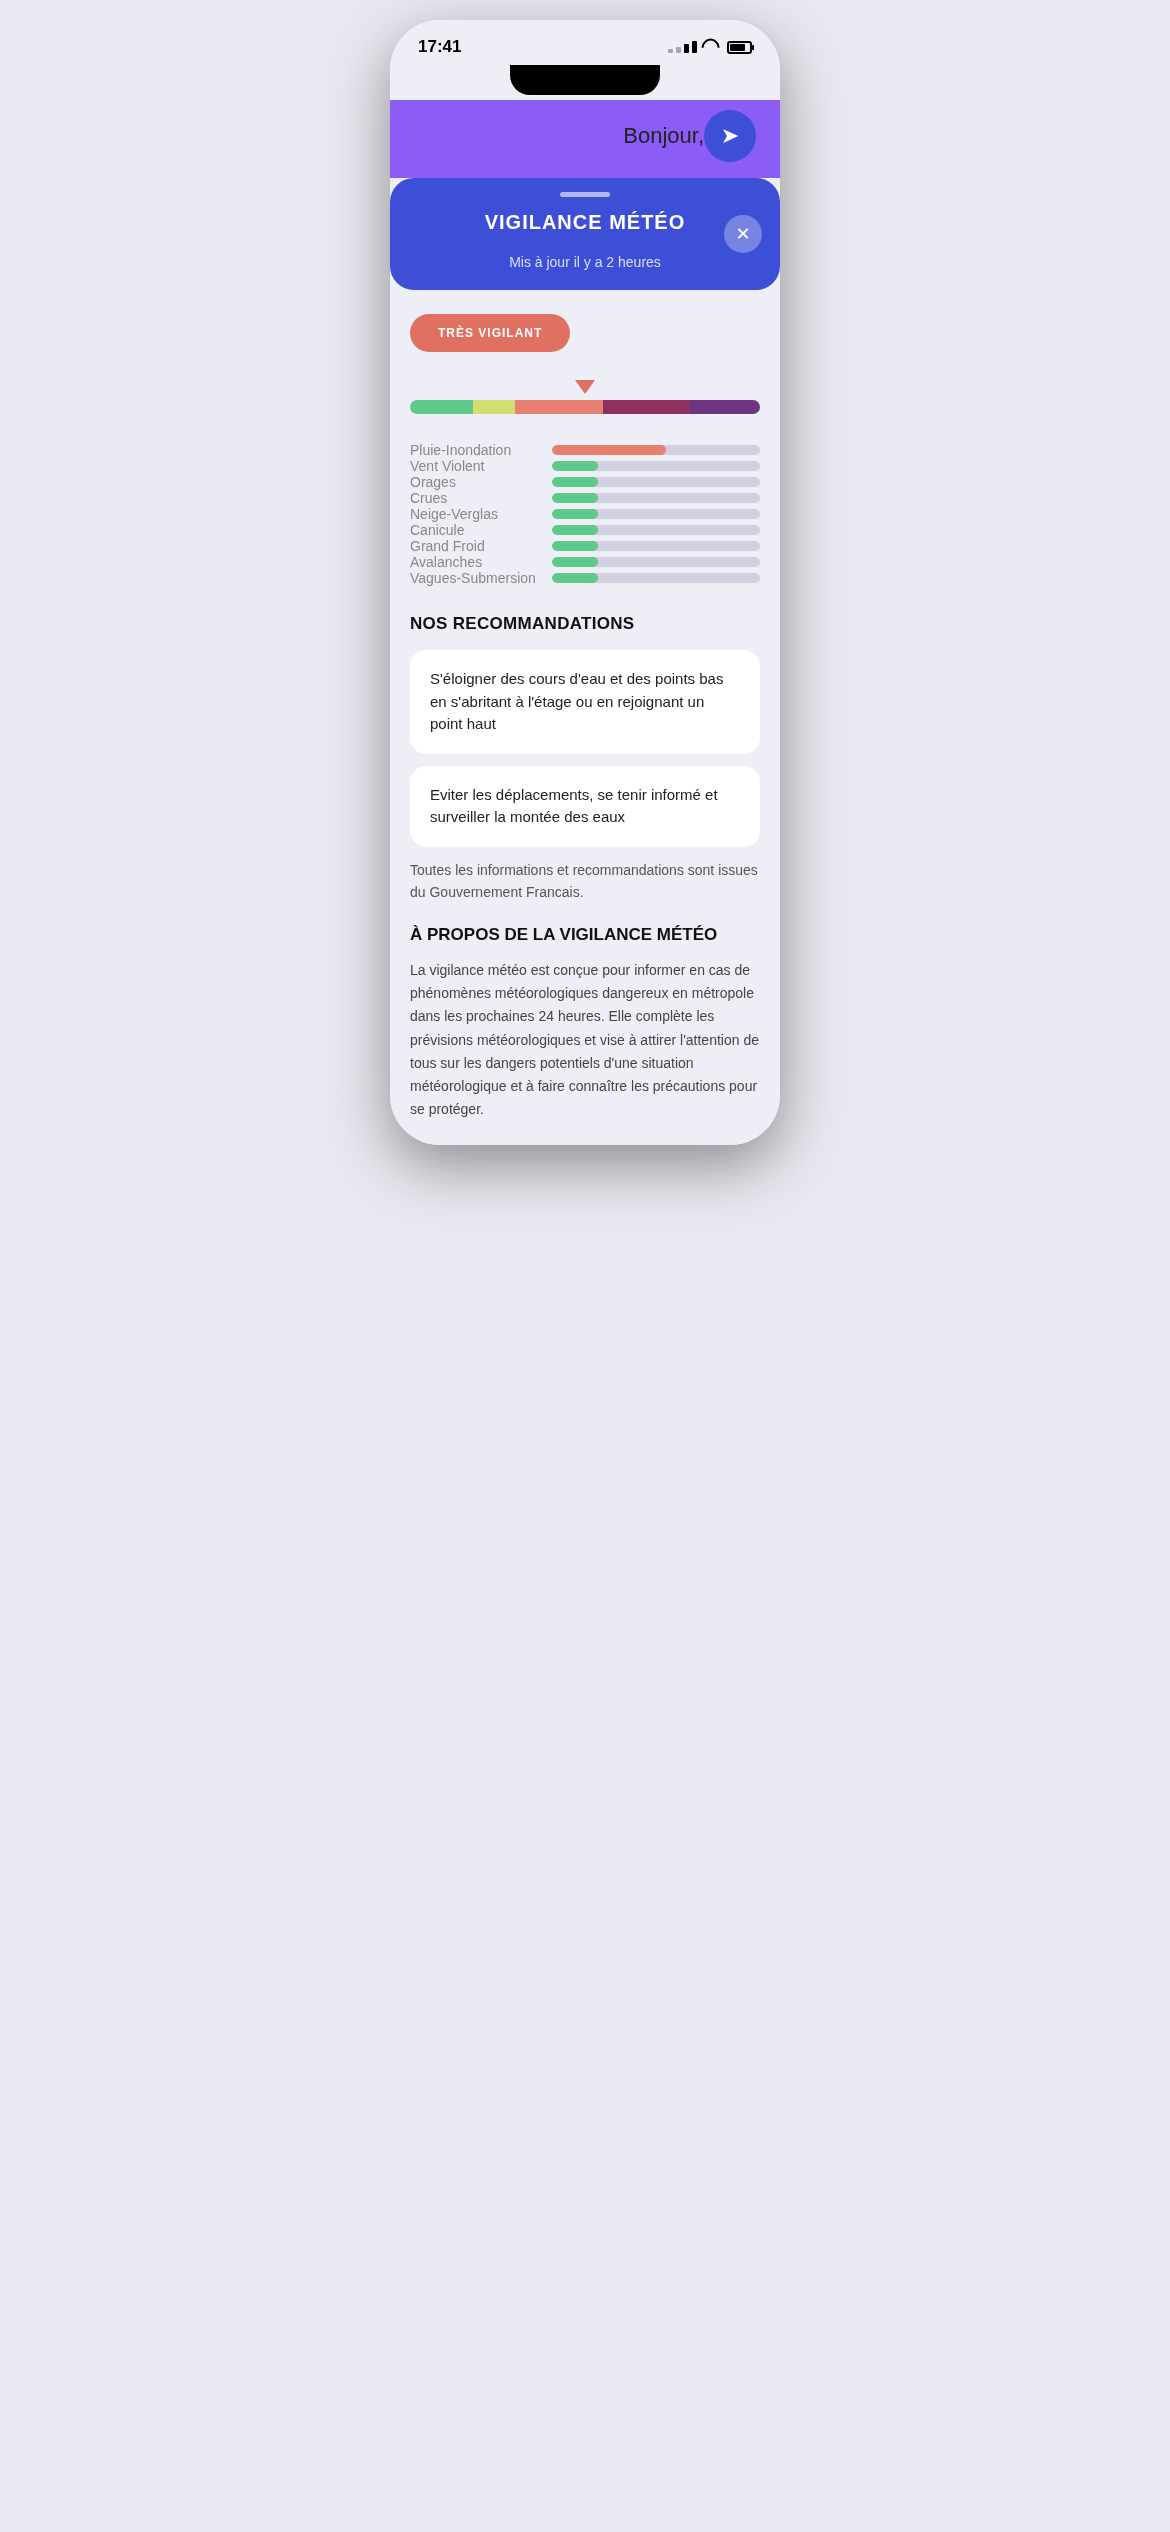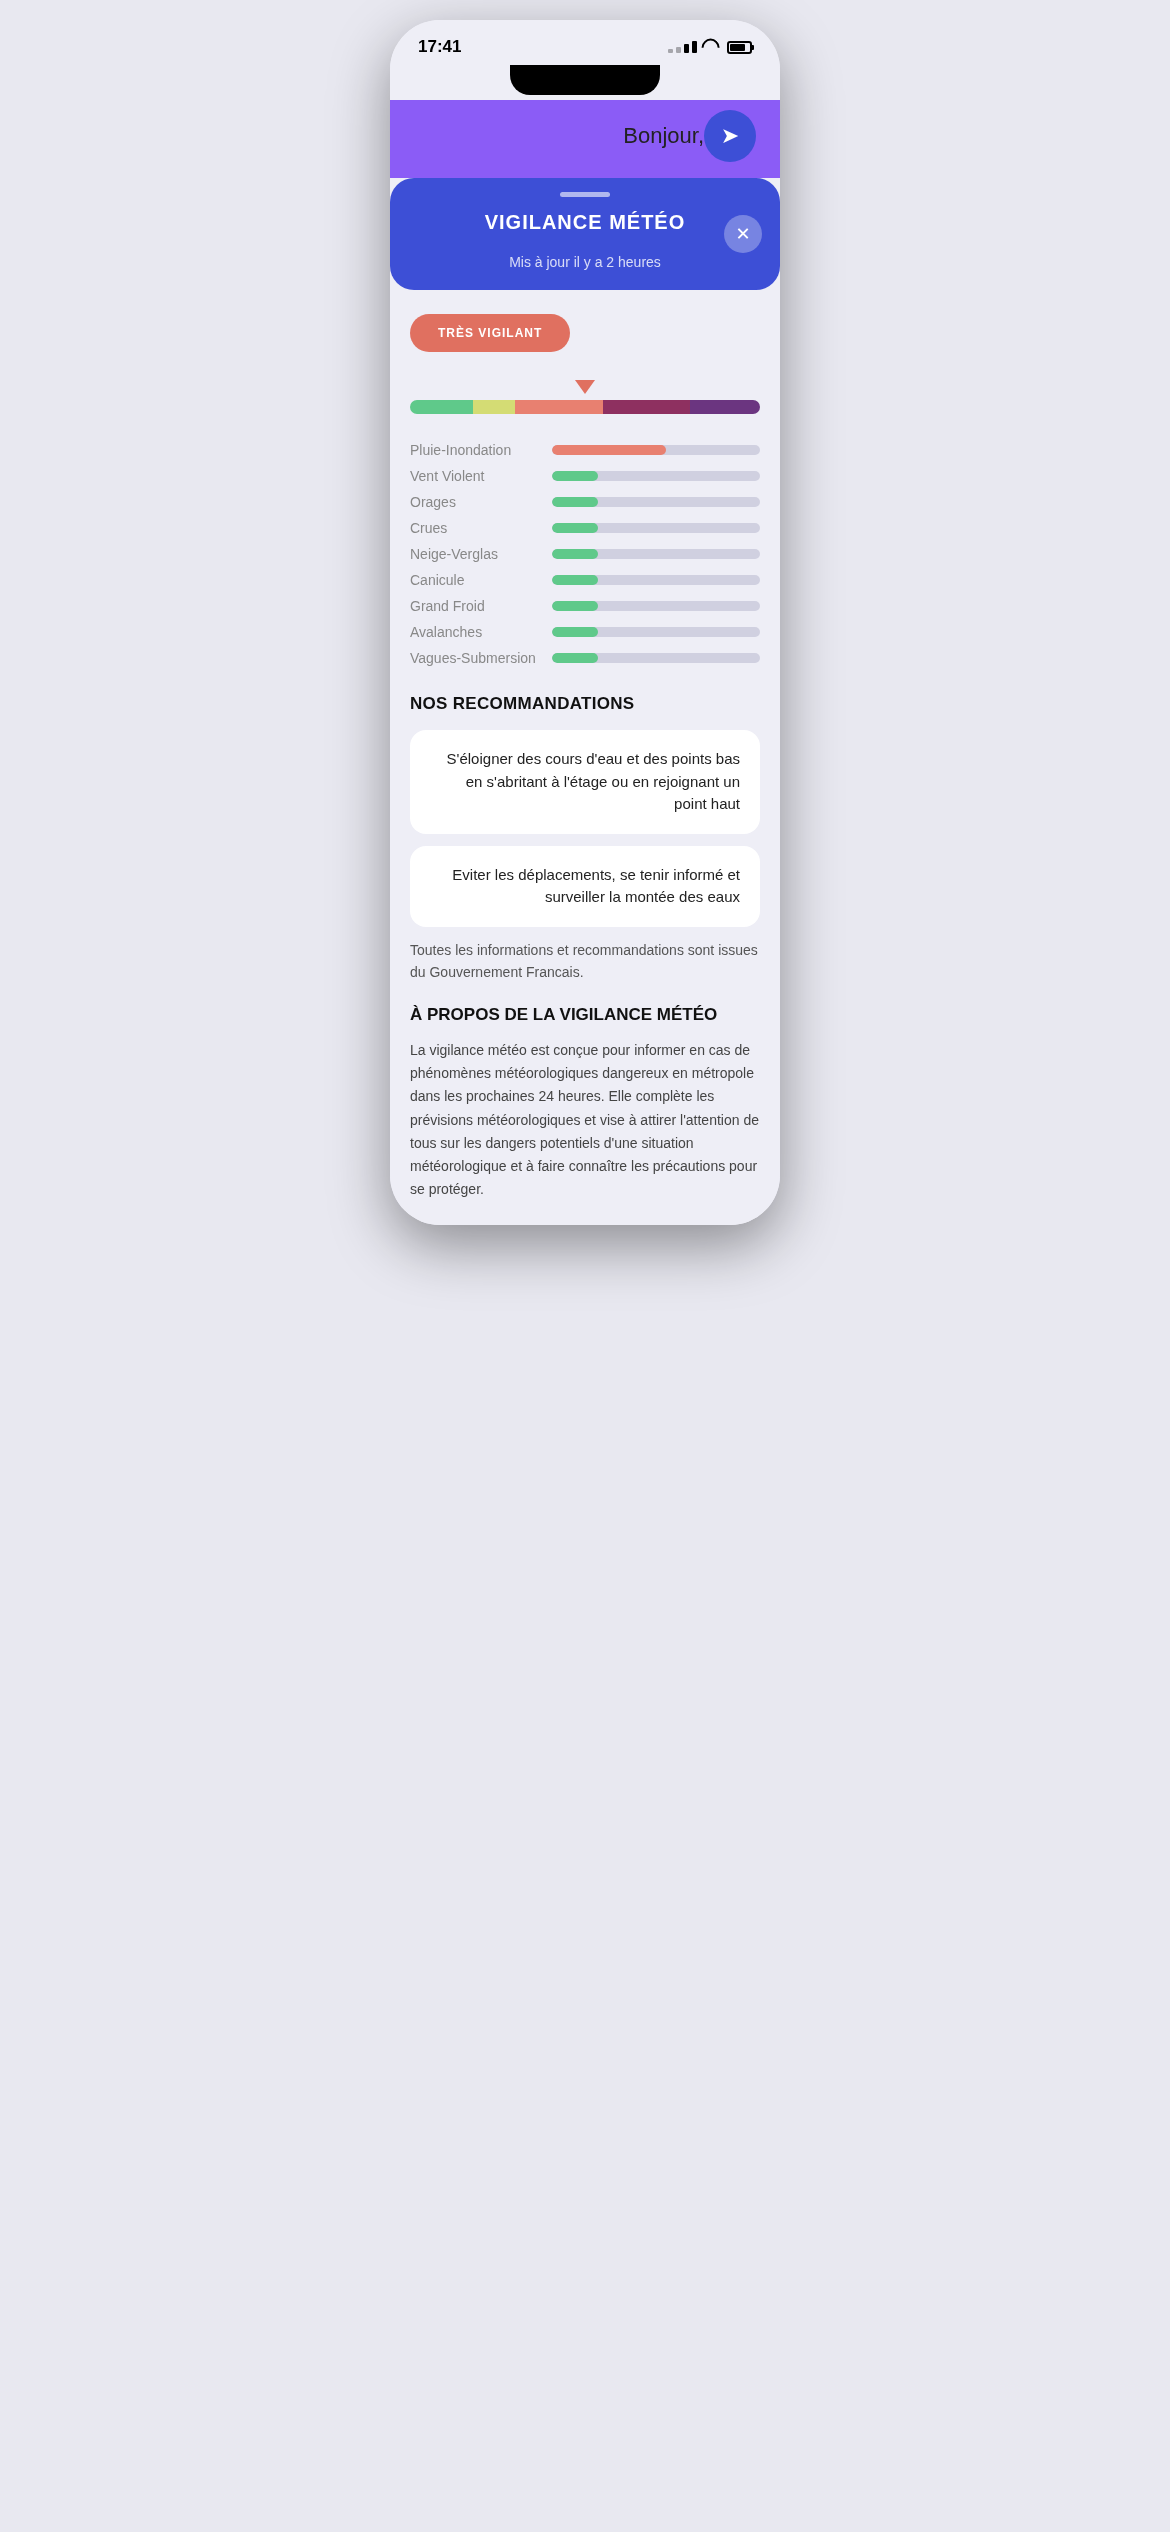--- a/index.html
+++ b/index.html
@@ -229,21 +229,20 @@
     }
 
     .gauge-segment {
       height: 100%;
     }
 
     
     .weather-list {
       display: flex;
       flex-direction: column;
-      gap: 10px;
       margin-bottom: 28px;
     }
 
     .weather-item {
       display: flex;
       align-items: center;
       gap: 12px;
     }
 
     .weather-label {
@@ -277,21 +276,20 @@
 
     
     .rec-card {
       background: white;
       border-radius: 16px;
       padding: 18px 20px;
       margin-bottom: 12px;
       font-size: 15px;
       color: #222;
       line-height: 1.5;
-      text-align: right;
     }
 
     
     .info-text {
       font-size: 14px;
       color: #555;
       line-height: 1.6;
       margin-bottom: 22px;
     }
 

